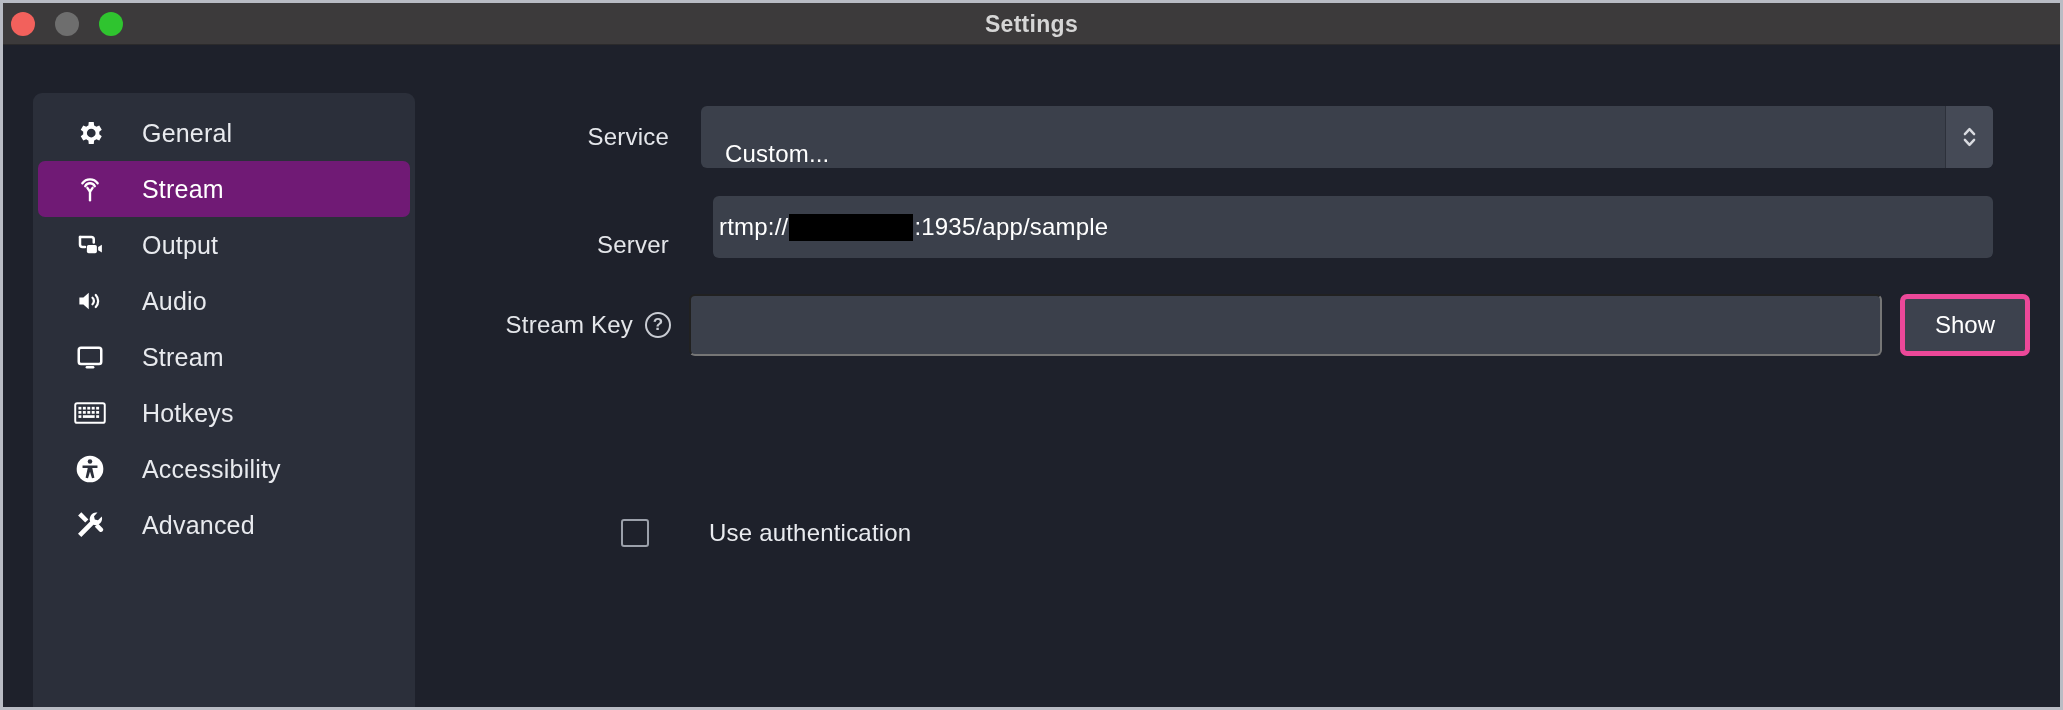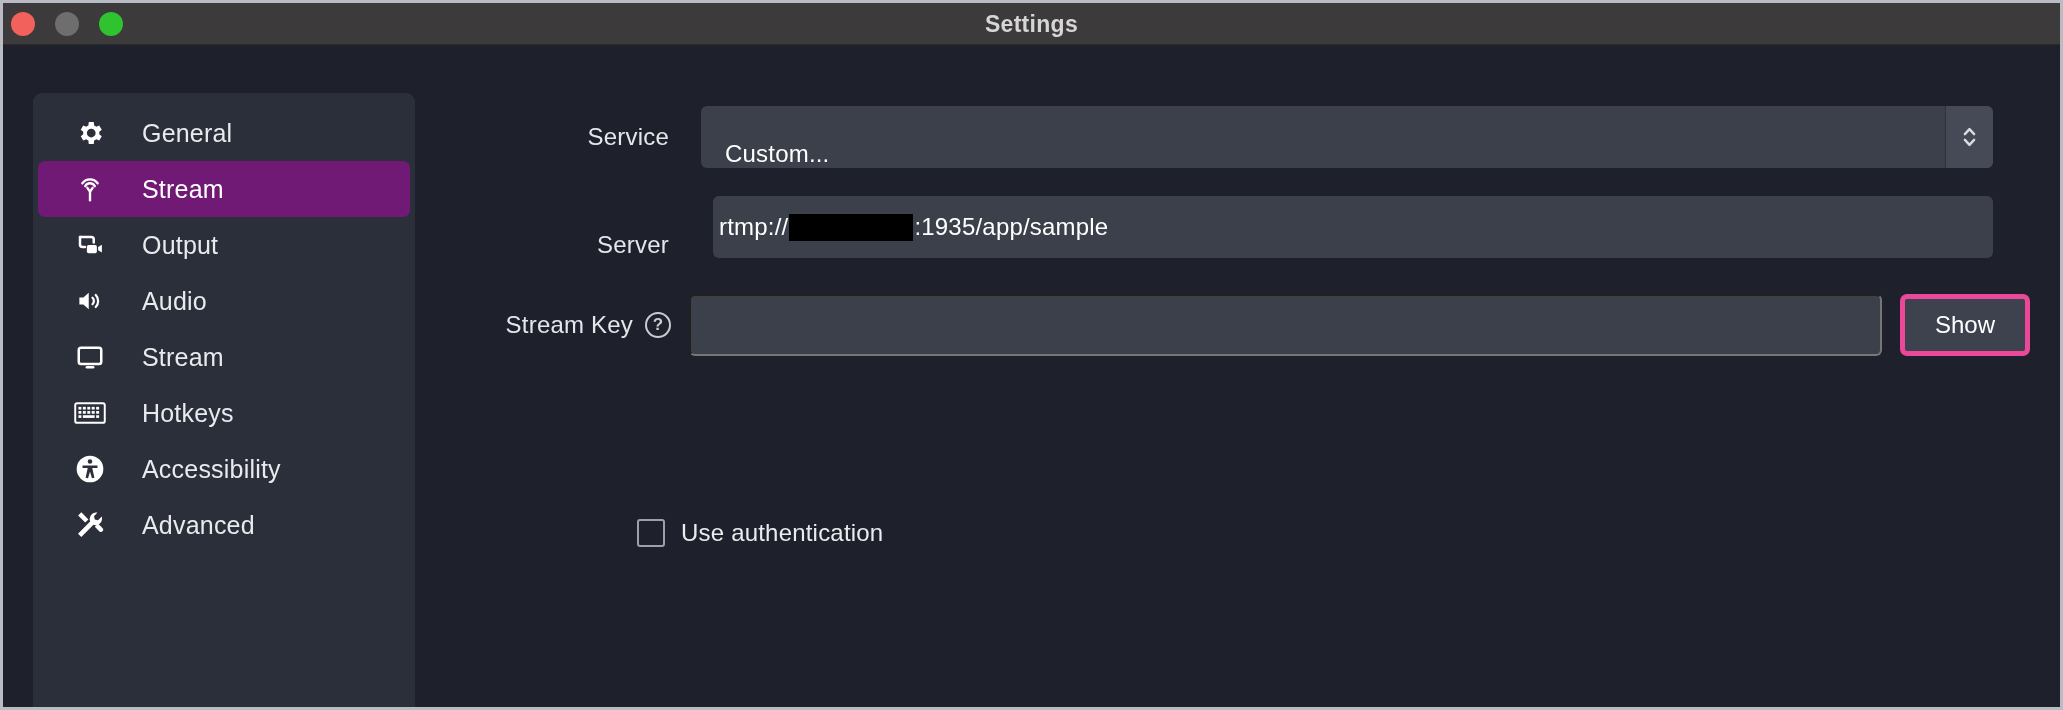--- a/index.html
+++ b/index.html
@@ -228,21 +228,21 @@
     background: #3d424e;
     border: 5px solid #ec4899;
     border-radius: 7px;
     color: #ffffff;
     font-size: 24px;
     font-family: "Liberation Sans", sans-serif;
     cursor: pointer;
   }
 
   
-  #row-auth { left: 204px; top: 420px; height: 40px; }
+  #row-auth { left: 188px; top: 420px; height: 40px; gap: 44px; }
   .checkbox {
     width: 28px; height: 28px;
     flex: 0 0 28px;
     border: 2px solid #9ba0aa;
     border-radius: 3px;
     background: transparent;
     cursor: pointer;
   }
   .checkbox-label {
     margin-left: 16px;

